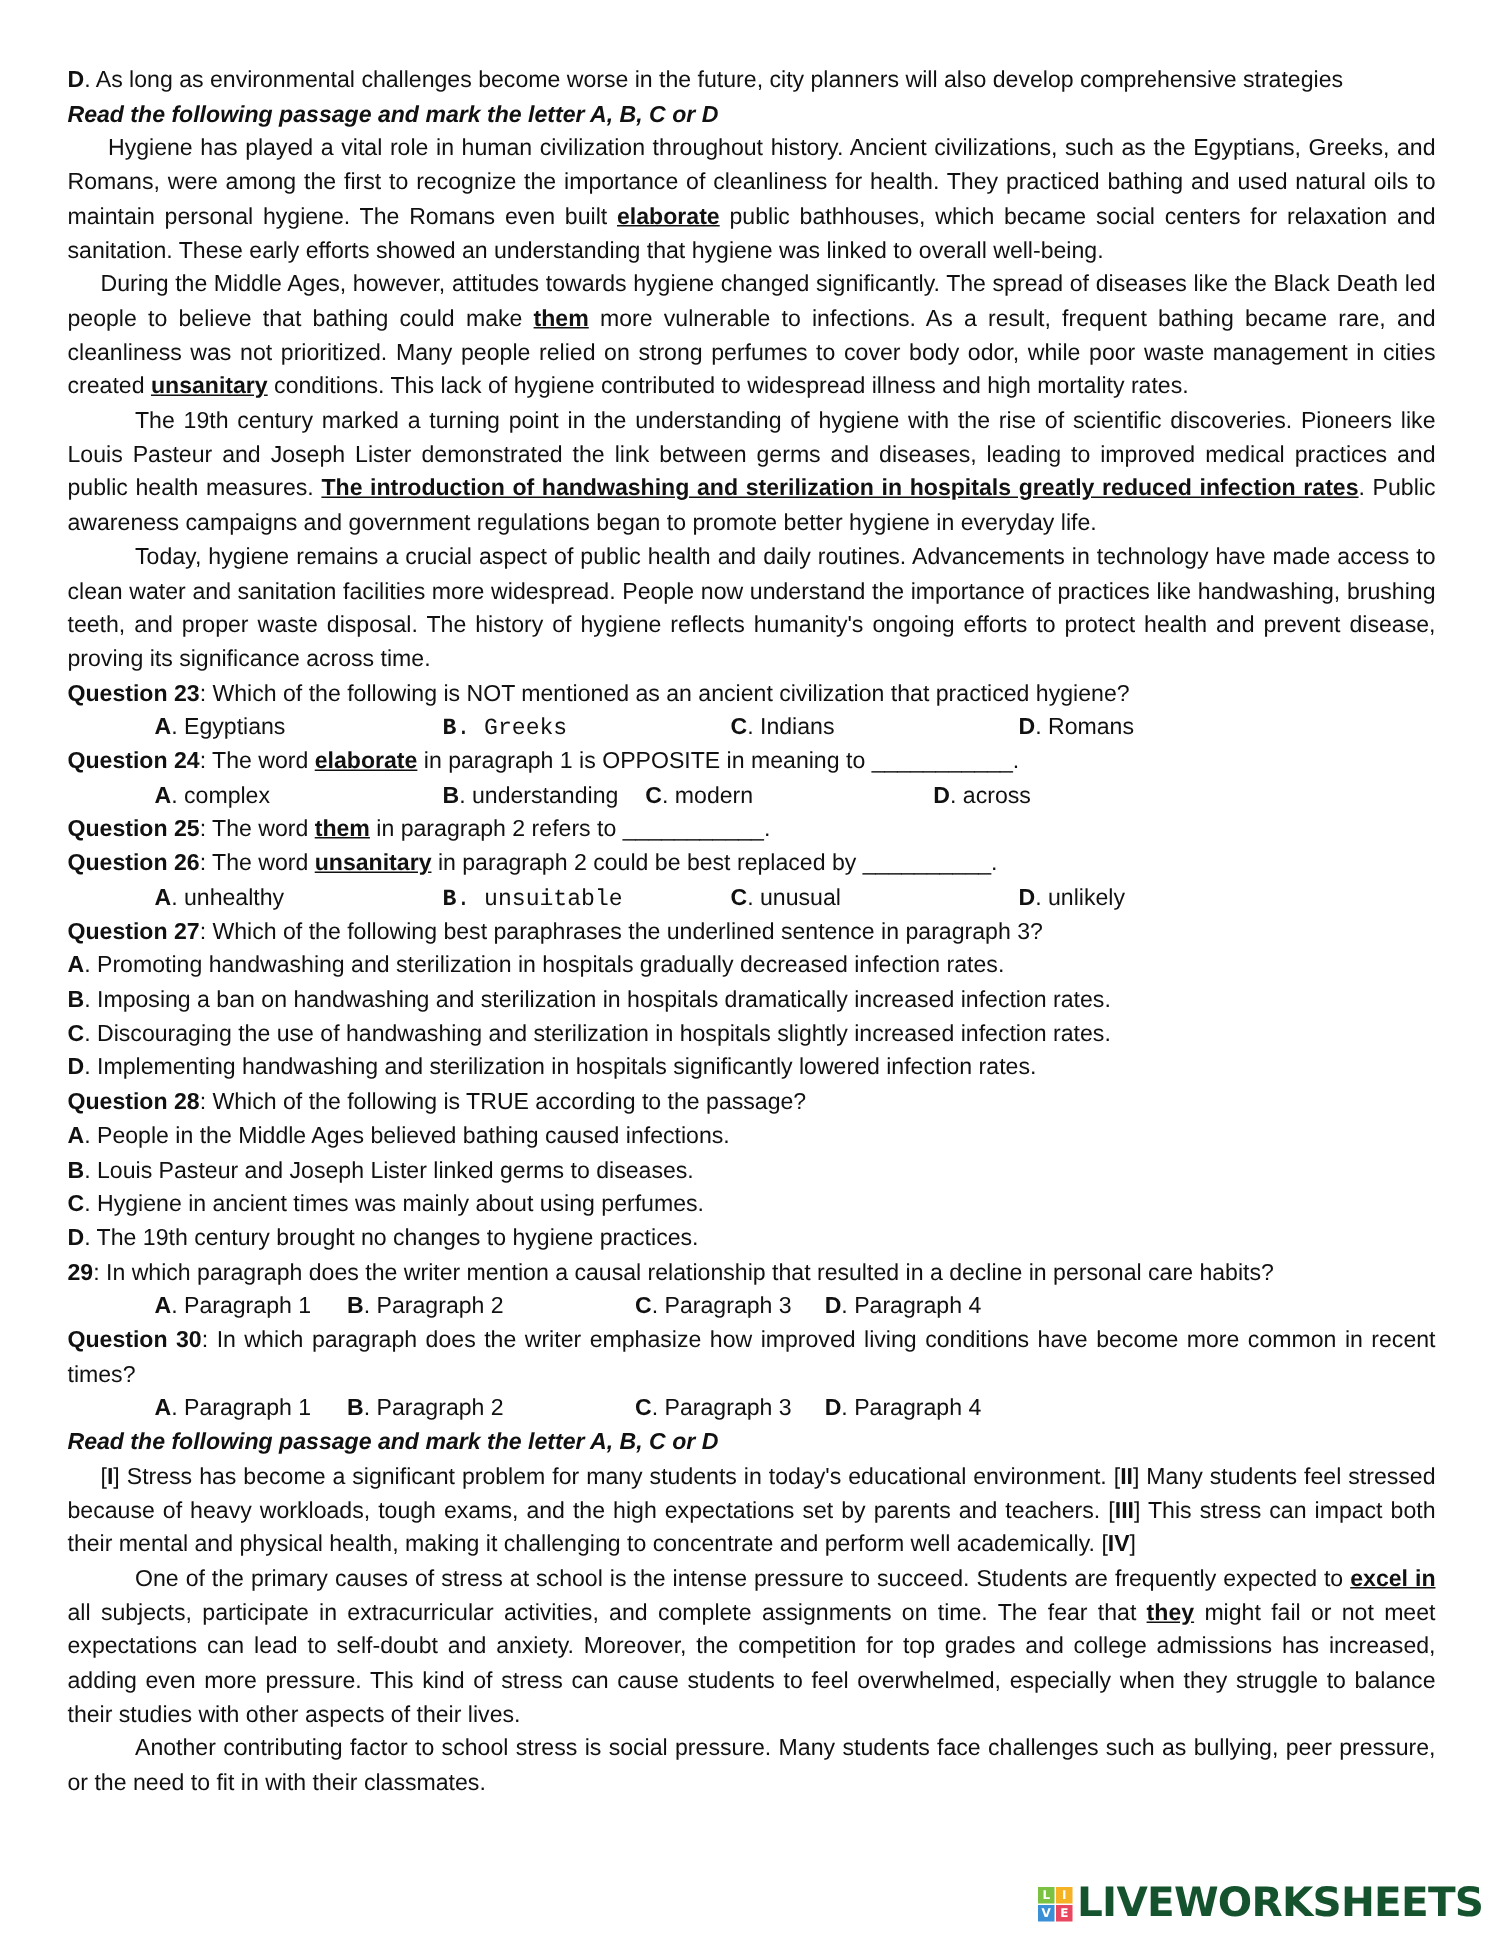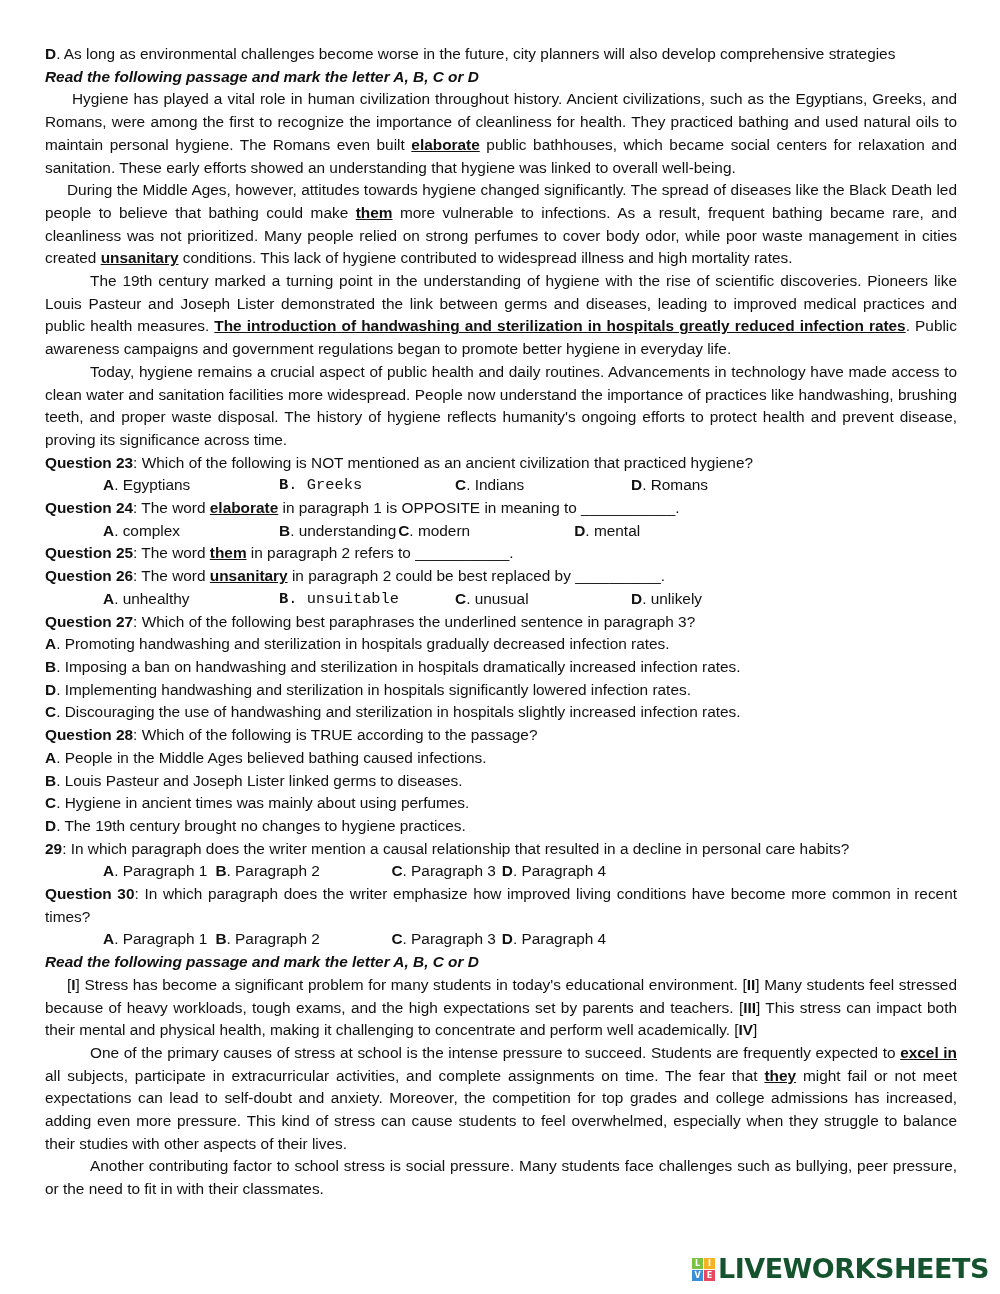--- a/index.html
+++ b/index.html
@@ -9,21 +9,21 @@
   }
   .page { position: absolute; left: 45px; top: 43px; width: 912px; }
   .line { line-height: 22.7px; white-space: nowrap; }
   .para { line-height: 22.7px; text-align: justify; }
   .indent1 { text-indent: 27px; }
   .indent2 { text-indent: 45px; }
   .indent0 { text-indent: 22px; }
   b, .b { font-weight: bold; }
   .bu { font-weight: bold; text-decoration: underline; }
   .instr { font-weight: bold; font-style: italic; line-height: 22.7px; }
-  .opts { display: flex; line-height: 22.7px; padding-left: 58px; }
+  .opts { display: flex; line-height: 22.7px; padding-left: 58px; gap: 16px; }
   .opt { display: inline-block; }
   .w4 .opt:nth-child(1) { width: 176px; }
   .w4 .opt:nth-child(2) { width: 176px; font-family: Liberation Mono, monospace; }
   .w4 .opt:nth-child(3) { width: 176px; }
   .q24 .opt:nth-child(1) { width: 176px; }
   .q24 .opt:nth-child(2) { width: auto; margin-right: 2px; }
   .q24 .opt:nth-child(3) { width: 176px; }
   .pp .opt:nth-child(1) { width: auto; margin-right: 8px; }
   .pp .opt:nth-child(2) { width: 176px; }
   .pp .opt:nth-child(3) { width: auto; margin-right: 6px; }
@@ -57,38 +57,38 @@
     <span class="opt"><b>B</b><span>. Greeks</span></span>
     <span class="opt"><b>C</b><span>. Indians</span></span>
     <span class="opt"><b>D</b><span>. Romans</span></span>
   </div>
 
   <div class="line"><b>Question 24</b><span>: The word </span><span class="bu">elaborate</span><span> in paragraph 1 is OPPOSITE in meaning to ___________.</span></div>
   <div class="opts q24">
     <span class="opt"><b>A</b><span>. complex</span></span>
     <span class="opt"><b>B</b><span>. understanding</span></span>
     <span class="opt"><b>C</b><span>. modern</span></span>
-    <span class="opt"><b>D</b><span>. mental</span></span>
+    <span class="opt"><b>D</b><span>. across</span></span>
   </div>
 
   <div class="line"><b>Question 25</b><span>: The word </span><span class="bu">them</span><span> in paragraph 2 refers to ___________.</span></div>
 
   <div class="line"><b>Question 26</b><span>: The word </span><span class="bu">unsanitary</span><span> in paragraph 2 could be best replaced by __________.</span></div>
   <div class="opts w4">
     <span class="opt"><b>A</b><span>. unhealthy</span></span>
     <span class="opt"><b>B</b><span>. unsuitable</span></span>
     <span class="opt"><b>C</b><span>. unusual</span></span>
     <span class="opt"><b>D</b><span>. unlikely</span></span>
   </div>
 
   <div class="line"><b>Question 27</b><span>: Which of the following best paraphrases the underlined sentence in paragraph 3?</span></div>
   <div class="line"><b>A</b><span>. Promoting handwashing and sterilization in hospitals gradually decreased infection rates.</span></div>
   <div class="line"><b>B</b><span>. Imposing a ban on handwashing and sterilization in hospitals dramatically increased infection rates.</span></div>
+  <div class="line"><b>C</b><span>. Discouraging the use of handwashing and sterilization in hospitals slightly increased infection rates.</span></div>
   <div class="line"><b>D</b><span>. Implementing handwashing and sterilization in hospitals significantly lowered infection rates.</span></div>
-  <div class="line"><b>C</b><span>. Discouraging the use of handwashing and sterilization in hospitals slightly increased infection rates.</span></div>
 
   <div class="line"><b>Question 28</b><span>: Which of the following is TRUE according to the passage?</span></div>
   <div class="line"><b>A</b><span>. People in the Middle Ages believed bathing caused infections.</span></div>
   <div class="line"><b>B</b><span>. Louis Pasteur and Joseph Lister linked germs to diseases.</span></div>
   <div class="line"><b>C</b><span>. Hygiene in ancient times was mainly about using perfumes.</span></div>
   <div class="line"><b>D</b><span>. The 19th century brought no changes to hygiene practices.</span></div>
 
   <div class="line"><b>29</b><span>: In which paragraph does the writer mention a causal relationship that resulted in a decline in personal care habits?</span></div>
   <div class="opts pp">
     <span class="opt"><b>A</b><span>. Paragraph 1</span></span>

